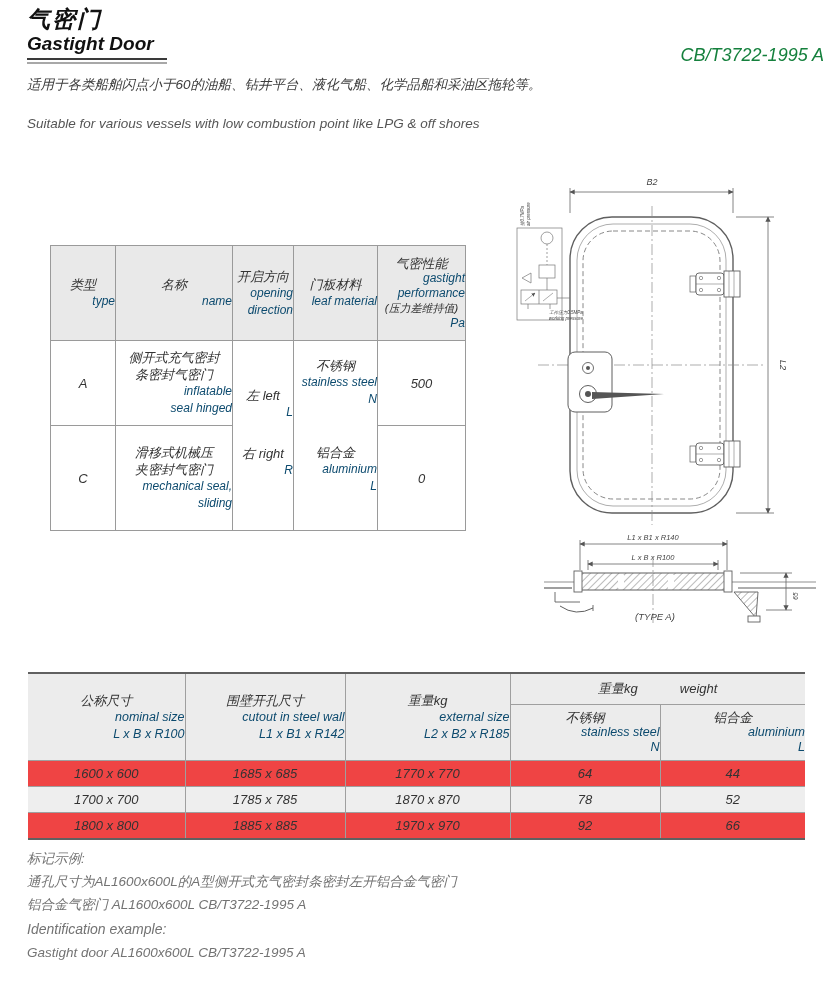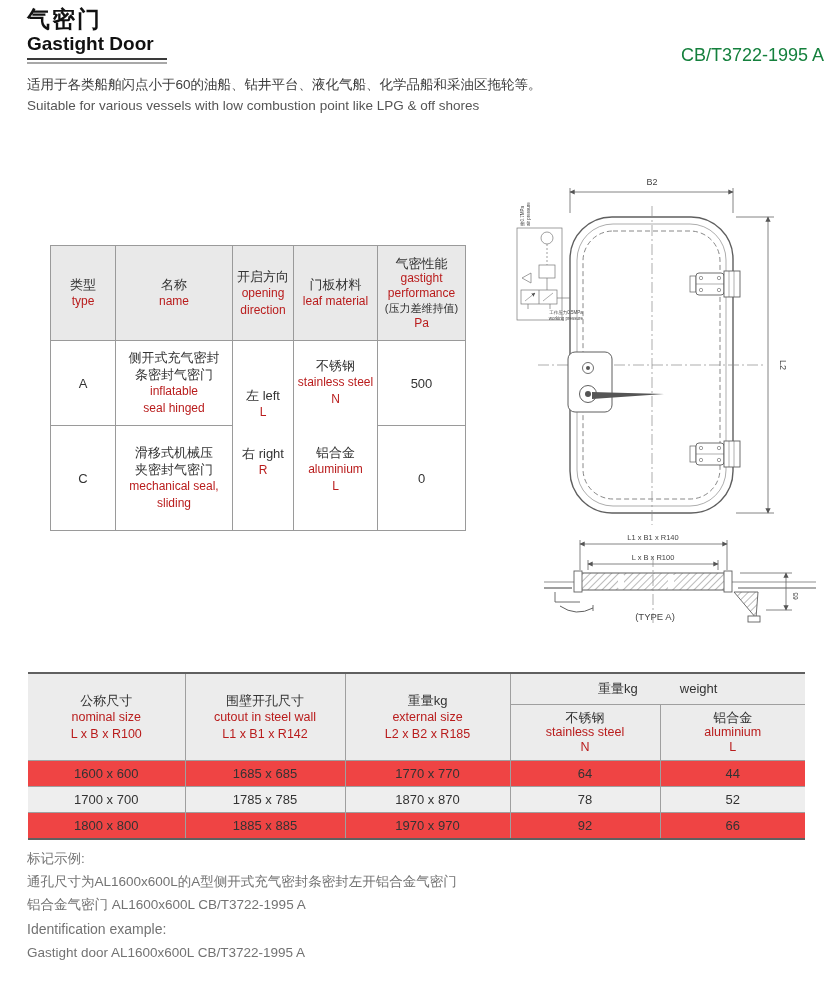--- a/index.html
+++ b/index.html
@@ -1,39 +1,39 @@
 <!DOCTYPE html>
 <html><head>
 <meta charset="utf-8">
 <style>
   html,body{margin:0;padding:0;background:#fff;}
   body{font-family:"Liberation Sans","DejaVu Sans",sans-serif;color:#2b2b2b;}
-  #page{position:relative;width:830px;height:1000px;background:#fff;overflow:hidden;}
+  #page{position:relative;width:830px;height:1000px;background:#fff;overflow:hidden;font-style:italic;}
 
   
   .title-zh{position:absolute;left:27px;top:4px;font-size:23px;font-weight:bold;letter-spacing:2px;margin:0;color:#111;}
   .title-en{position:absolute;left:27px;top:33px;font-size:19px;font-weight:bold;margin:0;color:#111;}
   .rule{position:absolute;left:27px;height:2px;}
   .rule-dark{top:58px;width:140px;background:#3a3a3a;}
   .rule-light{top:62px;width:140px;background:#a8a8a8;}
   .standard{position:absolute;right:6px;top:45px;font-size:18px;color:#15803d;}
   .intro{position:absolute;left:27px;margin:0;font-size:13.5px;color:#3c3c3c;}
   .intro.zh{top:76px;}
-  .intro.en{top:98px;color:#555;}
+  .intro.en{top:116px;color:#555;}
 
   
   table{border-collapse:collapse;}
   .spec{position:absolute;left:50px;top:245px;width:415px;table-layout:fixed;}
   .spec th,.spec td{border:1px solid #9a9a9a;text-align:center;vertical-align:middle;padding:0;font-weight:normal;}
   .spec th{background:#e9e9e9;}
   .spec .h{height:95px;}
   .spec .ra{height:85px;}
   .spec .rc{height:105px;}
   .zh-l{display:block;font-size:13px;line-height:17px;color:#333;}
-  .en-l{display:block;font-size:12px;line-height:17px;color:#b91c1c;}
+  .en-l{display:block;font-size:12px;line-height:17px;color:#0c4a6e;text-align:right;}
   .tight .zh-l,.tight .en-l{line-height:15px;}
   .tiny{font-size:11px;}
   .spec td.mc{vertical-align:top;}
   td.dir{padding-top:46px;}
   td.mat{padding-top:16px;}
   .opt2d{margin-top:24px;}
   .opt2m{margin-top:36px;}
   .val{font-size:13px;color:#333;}
 
   

